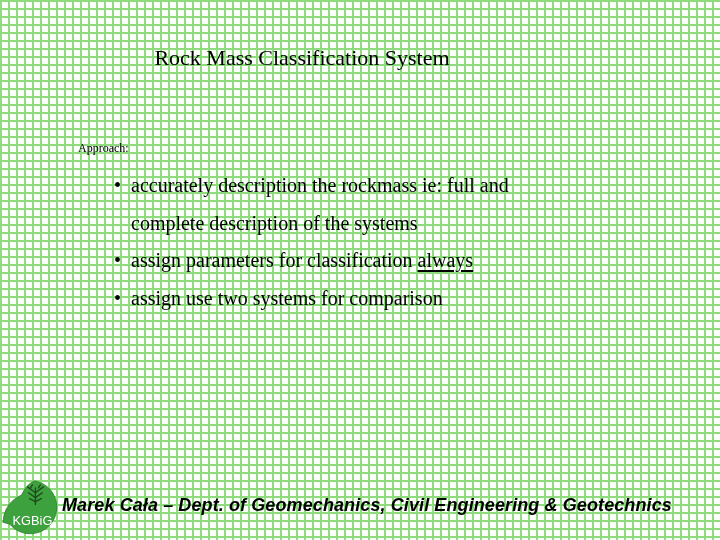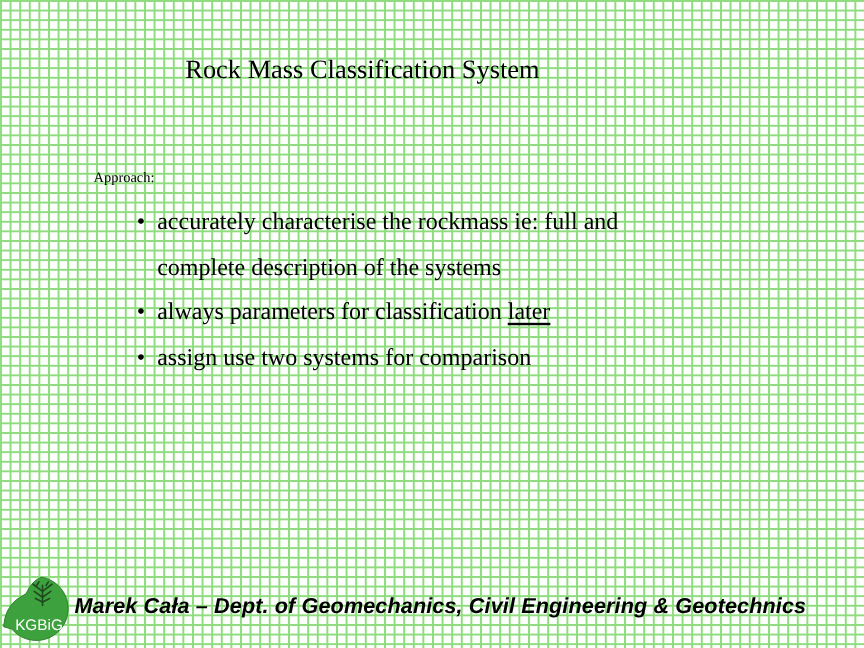--- a/index.html
+++ b/index.html
@@ -78,30 +78,30 @@
 <div class="slide">
 
   <div class="title">Rock Mass Classification System</div>
 
   <div class="approach">Approach:</div>
 
   <div class="bullets">
 
     <div class="bullet-row">
       <span class="bullet-marker">•</span>
-      <span class="bullet-text">accurately characterise the rockmass ie: full and</span>
+      <span class="bullet-text">accurately description the rockmass ie: full and</span>
     </div>
     <div class="bullet-row">
       <span class="bullet-marker"></span>
       <span class="bullet-text">complete description of the systems</span>
     </div>
 
     <div class="bullet-row">
       <span class="bullet-marker">•</span>
-      <span class="bullet-text"><span>always parameters for classification </span><span class="underlined">later</span></span>
+      <span class="bullet-text"><span>assign parameters for classification </span><span class="underlined">always</span></span>
     </div>
 
     <div class="bullet-row">
       <span class="bullet-marker">•</span>
       <span class="bullet-text">assign use two systems for comparison</span>
     </div>
 
   </div>
 
   <svg class="logo" viewBox="0 0 60 60" xmlns="http://www.w3.org/2000/svg">

